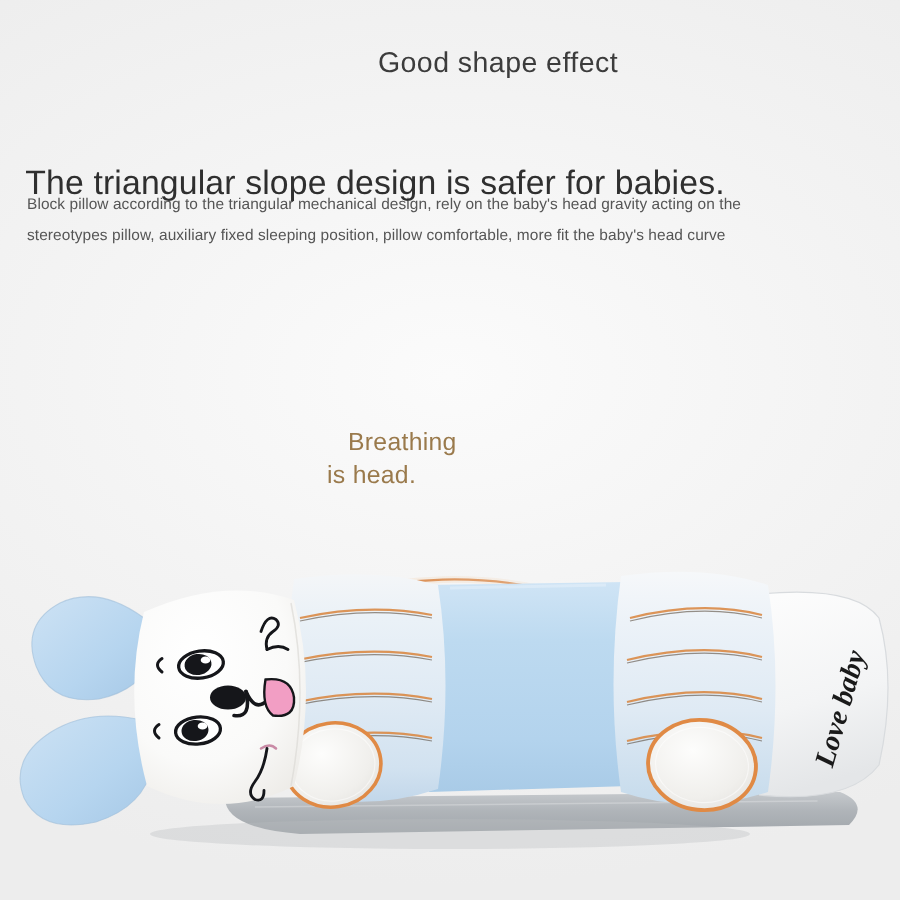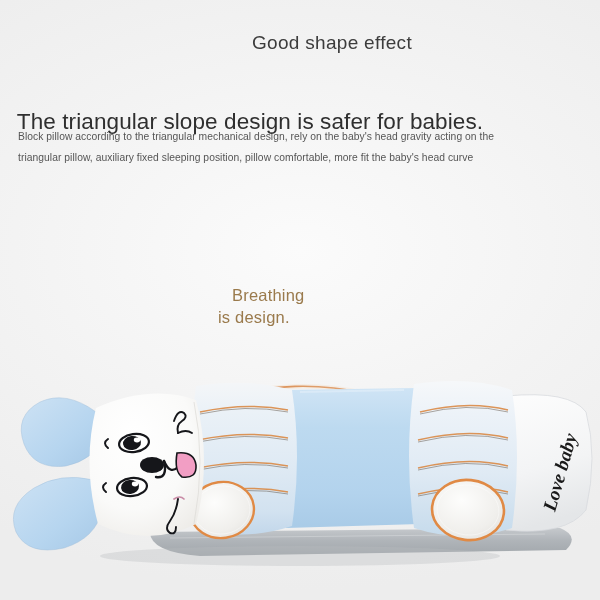--- a/index.html
+++ b/index.html
@@ -116,21 +116,21 @@
 <body>
 
 <div id="page">
 
   <div class="eyebrow">Good shape effect</div>
 
   <div class="headline">The triangular slope design is safer for babies.</div>
 
   <div class="paragraph">
     <span class="pline">Block pillow according to the triangular mechanical design, rely on the baby's head gravity acting on the</span>
-    <span class="pline">triangular pillow, auxiliary fixed sleeping position, pillow comfortable, more fit the baby's head curve</span>
+    <span class="pline">stereotypes pillow, auxiliary fixed sleeping position, pillow comfortable, more fit the baby's head curve</span>
   </div>
 
   <svg class="arc-svg" viewBox="0 0 480 340">
     <defs>
       <linearGradient id="arcGrad" x1="0" y1="1" x2="1" y2="0">
         <stop offset="0%" stop-color="#e6a46a" stop-opacity="0.25"></stop>
         <stop offset="12%" stop-color="#d98a46" stop-opacity="0.85"></stop>
         <stop offset="45%" stop-color="#b96b2c" stop-opacity="1"></stop>
         <stop offset="70%" stop-color="#d9884a" stop-opacity="0.95"></stop>
         <stop offset="100%" stop-color="#e0a778" stop-opacity="0.5"></stop>
@@ -140,21 +140,21 @@
         <stop offset="50%" stop-color="#f3d2ac" stop-opacity="0.55"></stop>
         <stop offset="100%" stop-color="#f0c49b" stop-opacity="0.0"></stop>
       </linearGradient>
     </defs>
     <path d="M 30 330 A 218 170 0 0 1 452 318" fill="none" stroke="url(#arcGlow)" stroke-width="4.5" stroke-linecap="round" opacity="0.8"></path>
     <path d="M 30 330 A 218 170 0 0 1 452 318" fill="none" stroke="url(#arcGrad)" stroke-width="1.6" stroke-linecap="round"></path>
   </svg>
 
   <div class="breathing">
     <span class="l1">Breathing</span>
-    <span class="l2">is design.</span>
+    <span class="l2">is head.</span>
   </div>
 
   <svg class="pillow-svg" viewBox="0 0 600 240">
     <defs>
       <linearGradient id="blueCenter" x1="0" y1="0" x2="0" y2="1">
         <stop offset="0%" stop-color="#cfe4f5"></stop>
         <stop offset="28%" stop-color="#bddaf0"></stop>
         <stop offset="75%" stop-color="#b3d3ed"></stop>
         <stop offset="100%" stop-color="#a9cbe7"></stop>
       </linearGradient>

